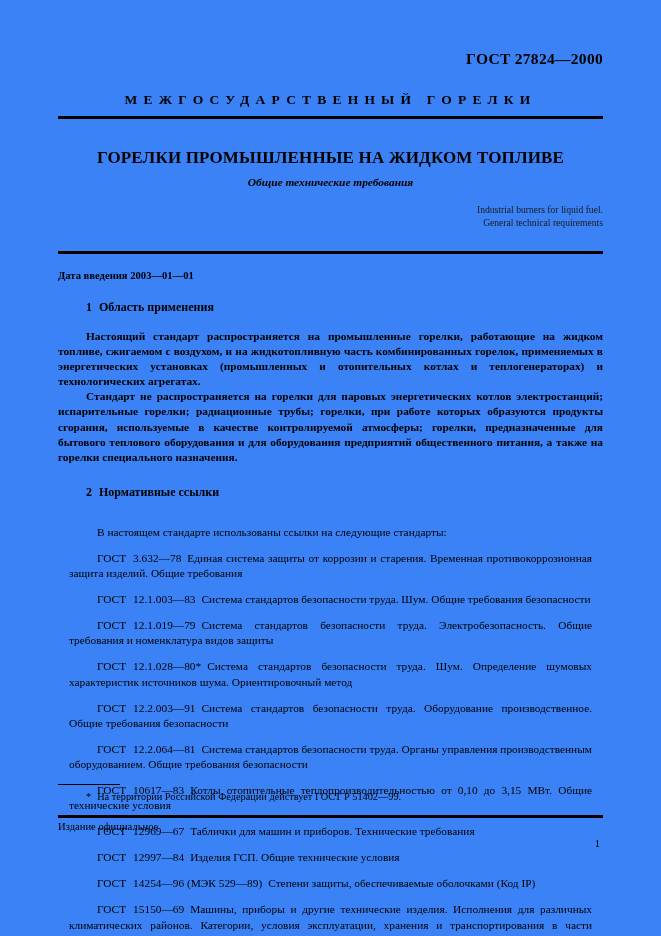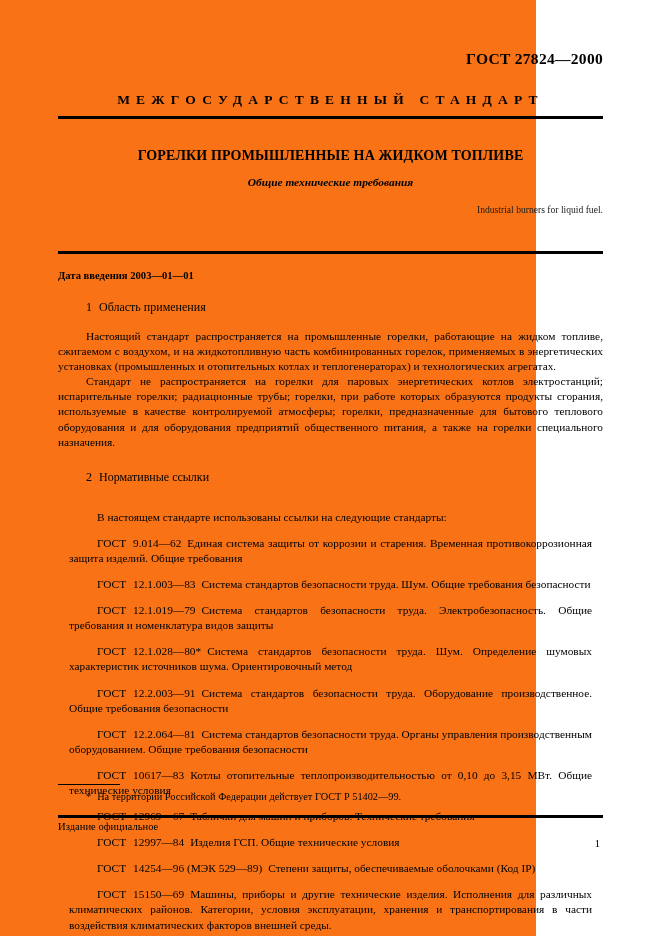--- a/index.html
+++ b/index.html
@@ -12,23 +12,23 @@
     height: 936px;
     position: relative;
     font-family: "Liberation Serif", "DejaVu Serif", serif;
     color: #000000;
     overflow: hidden;
   }
 
   .page {
     position: absolute;
     inset: 0;
-    width: 536px;
+    width: 661px;
     height: 936px;
-    background: #f97316;
+    background: #3b82f6;
   }
 
   
   .gost-number {
     position: absolute;
     left: 58px;
     top: 50px;
     width: 545px;
     text-align: right;
     font-weight: bold;
@@ -60,21 +60,21 @@
   .rule-bottom { top: 815px; height: 2.5px; }
 
   
   .title-main {
     position: absolute;
     left: 58px;
     top: 148px;
     width: 545px;
     text-align: center;
     font-weight: bold;
-    font-size: 14px;
+    font-size: 17px;
     letter-spacing: 0.15px;
   }
   .title-sub {
     position: absolute;
     left: 58px;
     top: 176px;
     width: 545px;
     text-align: center;
     font-weight: bold;
     font-size: 11.4px;
@@ -107,34 +107,34 @@
   .body-block {
     position: absolute;
     left: 58px;
     top: 300px;
     width: 545px;
   }
 
   h2.section-heading {
     margin: 0;
     font-size: 12px;
-    font-weight: normal;
+    font-weight: bold;
     padding-left: 28px;
   }
   h2.section-heading .num { margin-right: 7px; }
 
   .para {
     margin: 0;
     font-size: 11.35px;
     line-height: 15.1px;
     text-align: justify;
     text-justify: inter-word;
     hyphens: manual;
   }
-  .para.indent { text-indent: 28px; }
+  .para.indent { text-indent: 28px; font-weight: bold; }
 
   .gap-after-heading { height: 14px; }
   .gap-before-heading { height: 20px; }
 
   .ref-line {
     margin: 11px;
     font-size: 11.35px;
     line-height: 15.1px;
     text-align: justify;
     text-indent: 28px;
@@ -182,28 +182,29 @@
     font-size: 10.5px;
   }
 </style>
 </head>
 <body>
 
 <div class="page">
 
   <div class="gost-number">ГОСТ 27824—2000</div>
 
-  <div class="banner">МЕЖГОСУДАРСТВЕННЫЙ  СТАНДАРТ</div>
+  <div class="banner">МЕЖГОСУДАРСТВЕННЫЙ  ГОРЕЛКИ</div>
 
   <div class="rule-thick rule-top"></div>
 
   <div class="title-main">ГОРЕЛКИ ПРОМЫШЛЕННЫЕ НА ЖИДКОМ ТОПЛИВЕ</div>
   <div class="title-sub">Общие технические требования</div>
   <div class="title-en">
     <div>Industrial burners for liquid fuel.</div>
+    <div>General technical requirements</div>
   </div>
 
   <div class="rule-thick rule-mid"></div>
 
   <div class="intro-date">Дата введения 2003—01—01</div>
 
   <div class="body-block">
 
     <h2 class="section-heading">
       <span class="num">1</span><span>Область применения</span>
@@ -217,21 +218,21 @@
     <div class="gap-before-heading"></div>
 
     <h2 class="section-heading">
       <span class="num">2</span><span>Нормативные ссылки</span>
     </h2>
 
     <div class="gap-after-heading"></div>
 
     <p class="ref-line nojust">В настоящем стандарте использованы ссылки на следующие стандарты:</p>
 
-    <p class="ref-line"><span>ГОСТ</span><span class="sp"></span><span>9.014—62</span><span class="sp2"></span><span>Единая система защиты от коррозии и старения. Временная противокоррозионная защита изделий. Общие требования</span></p>
+    <p class="ref-line"><span>ГОСТ</span><span class="sp"></span><span>3.632—78</span><span class="sp2"></span><span>Единая система защиты от коррозии и старения. Временная противокоррозионная защита изделий. Общие требования</span></p>
 
     <p class="ref-line"><span>ГОСТ</span><span class="sp"></span><span>12.1.003—83</span><span class="sp2"></span><span>Система стандартов безопасности труда. Шум. Общие требования безопасности</span></p>
 
     <p class="ref-line"><span>ГОСТ</span><span class="sp"></span><span>12.1.019—79</span><span class="sp2"></span><span>Система стандартов безопасности труда. Электробезопасность. Общие требования и номенклатура видов защиты</span></p>
 
     <p class="ref-line"><span>ГОСТ</span><span class="sp"></span><span>12.1.028—80*</span><span class="sp2"></span><span>Система стандартов безопасности труда. Шум. Определение шумовых характеристик источников шума. Ориентировочный метод</span></p>
 
     <p class="ref-line"><span>ГОСТ</span><span class="sp"></span><span>12.2.003—91</span><span class="sp2"></span><span>Система стандартов безопасности труда. Оборудование производственное. Общие требования безопасности</span></p>
 
     <p class="ref-line"><span>ГОСТ</span><span class="sp"></span><span>12.2.064—81</span><span class="sp2"></span><span>Система стандартов безопасности труда. Органы управления производственным оборудованием. Общие требования безопасности</span></p>

